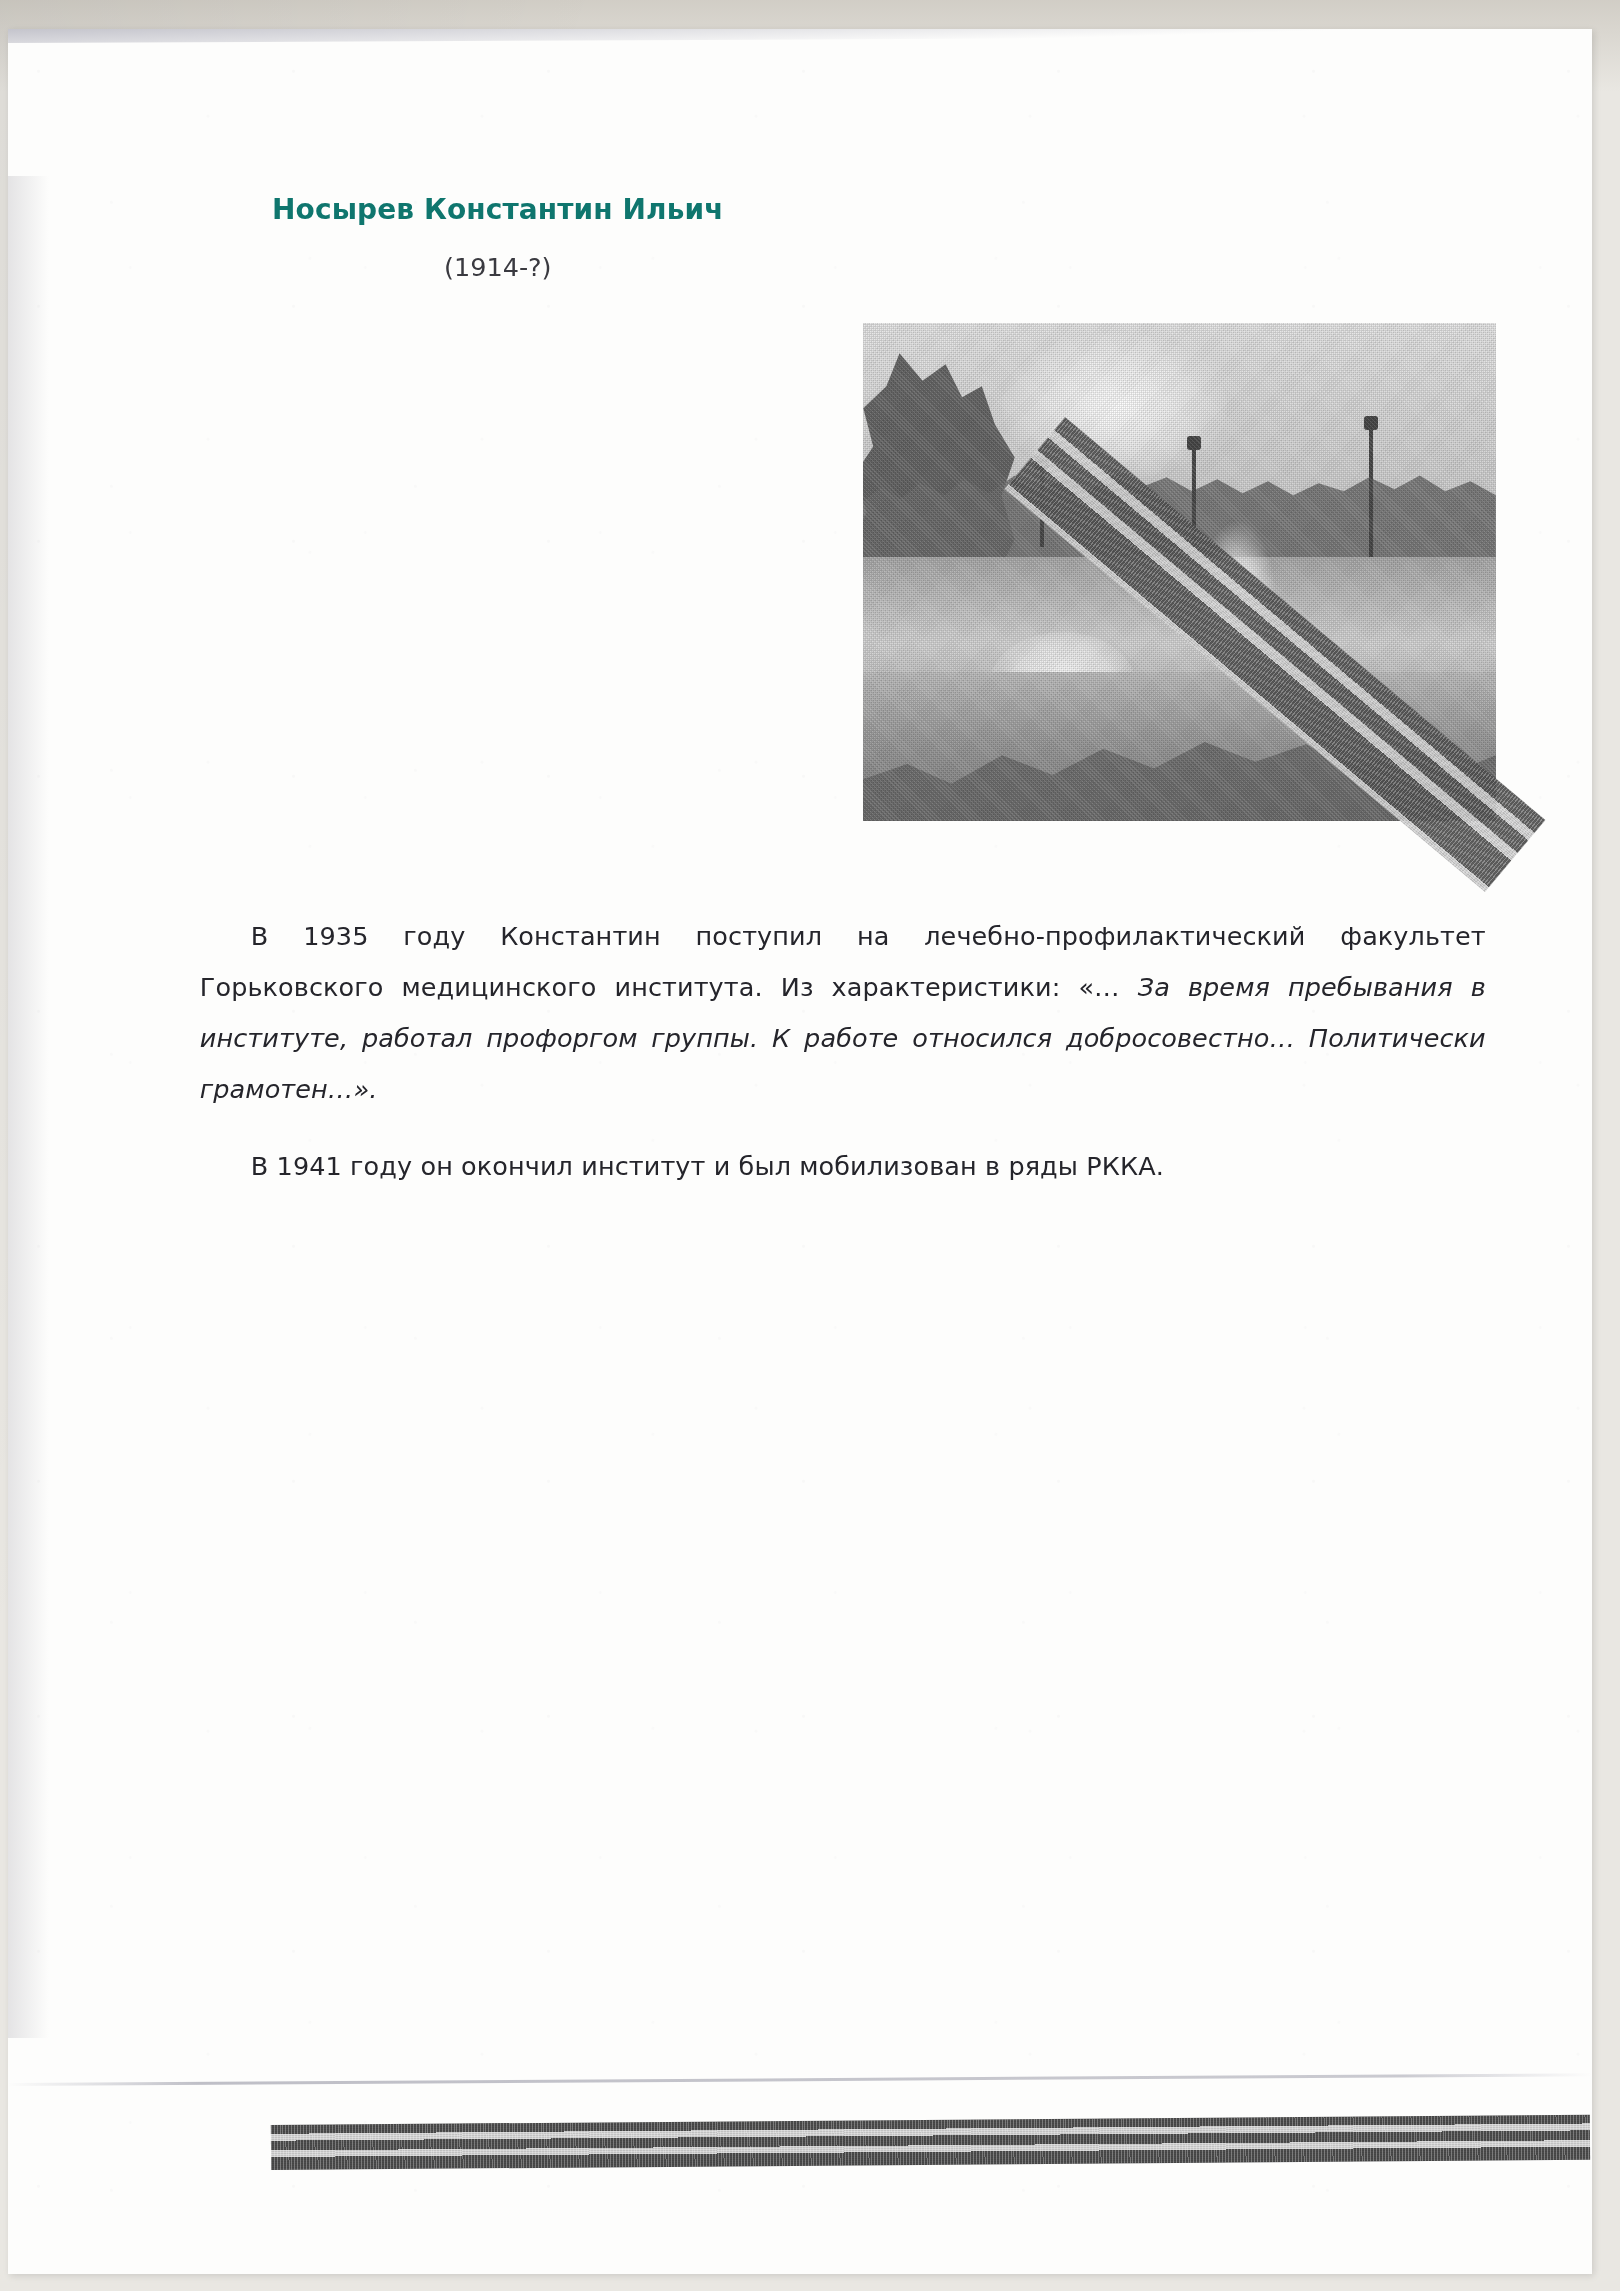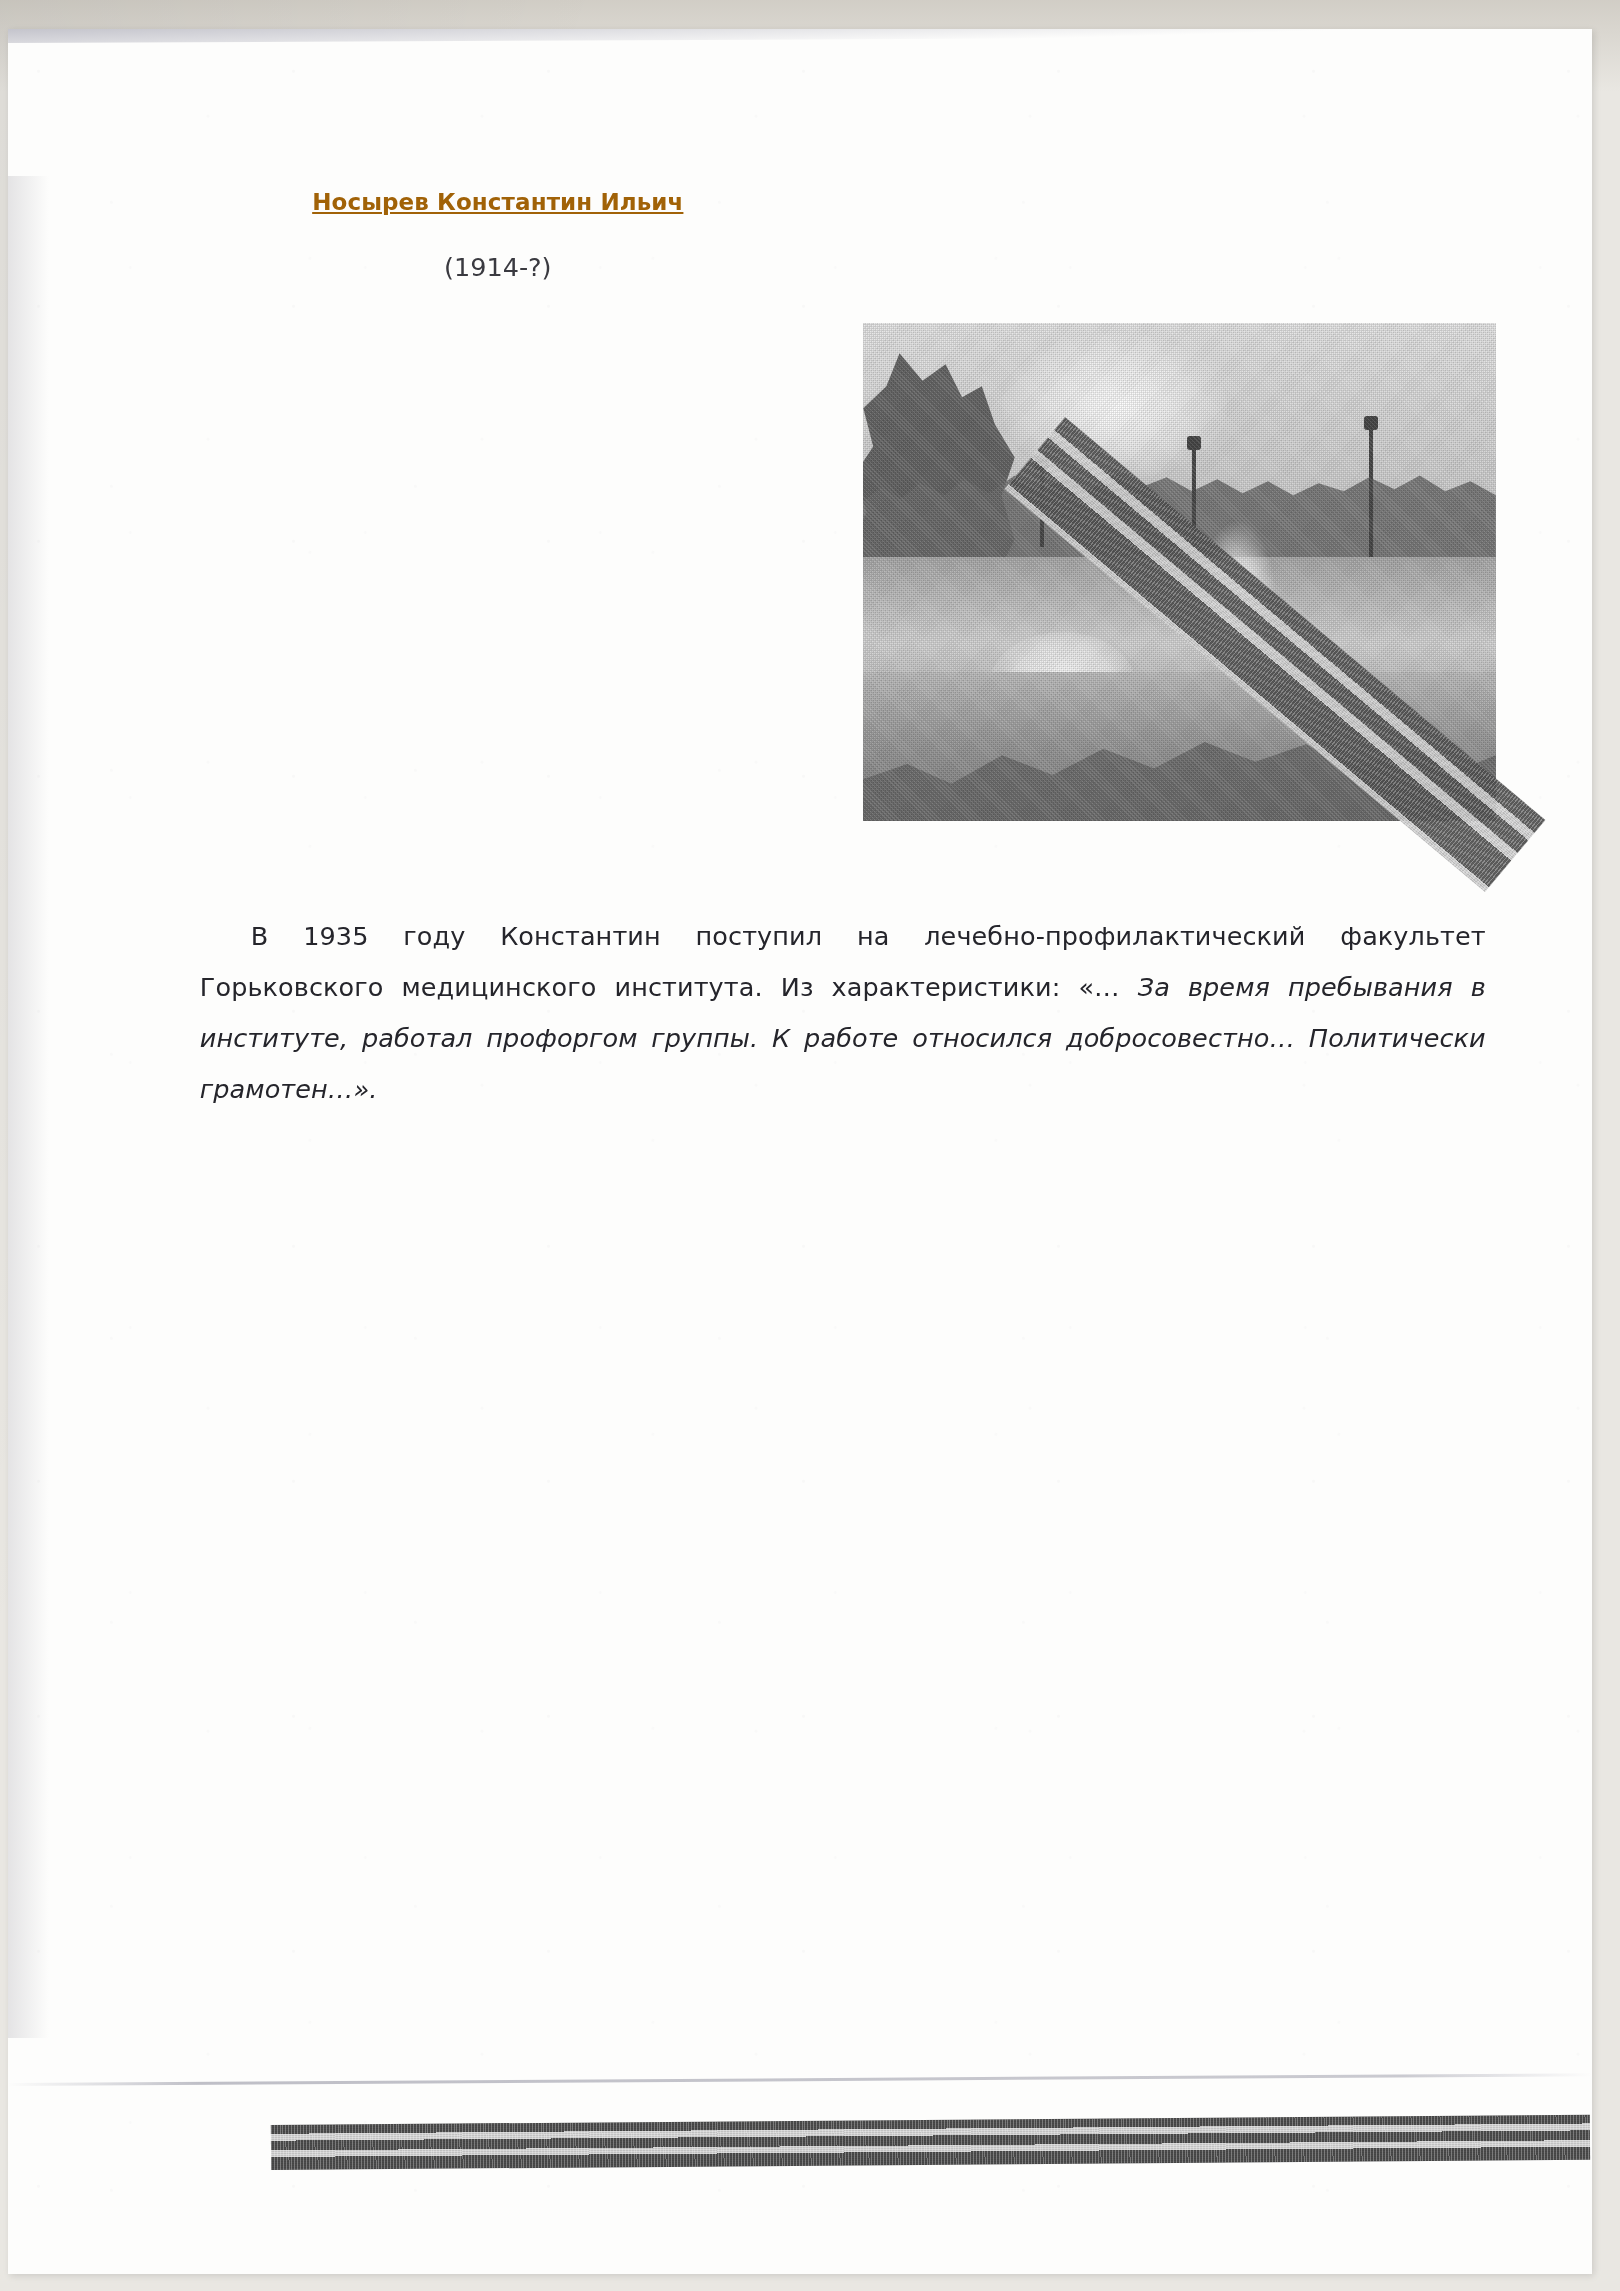--- a/index.html
+++ b/index.html
@@ -72,25 +72,24 @@
       radial-gradient(circle at 52% 90%, rgba(120,120,130,0.07) 0 1px, transparent 2px);
     background-size: 255px 235px, 304px 284px, 274px 323px, 343px 294px, 235px 265px;
   }
 
   
   .doc-title {
     position: absolute;
     left: 0; top: 145px;
     width: 980px;
     text-align: center;
-    font-size: 23px;
+    font-size: 28px;
     font-weight: bold;
-    color: #a16207;
+    color: #0f766e;
     letter-spacing: 0.1px;
-    text-decoration: underline;
   }
   .doc-subtitle {
     position: absolute;
     left: 0; top: 223px;
     width: 980px;
     text-align: center;
     font-size: 25.5px;
     font-weight: normal;
     color: #3a3a40;
   }
@@ -307,20 +306,21 @@
       <div class="ph-grain"></div>
     </div>
     <div class="ribbon-diag"></div>
   </div>
 
   <div class="body-col">
 
 
     <p class="para quote-tail"><span>В 1935 году Константин поступил на лечебно-профилактический факультет Горьковского медицинского института. Из характеристики: «… </span><em>За время пребывания в институте, работал профоргом группы. К работе относился добросовестно… Политически грамотен…</em><em>».</em></p>
 
+    <p class="para">В 1941 году он окончил институт и был мобилизован в ряды РККА.</p>
 
 
   </div>
 
   <div class="sheet-fold"></div>
   <div class="ribbon-bottom"></div>
 
   <div class="page-noise"></div>
 </div>
 

